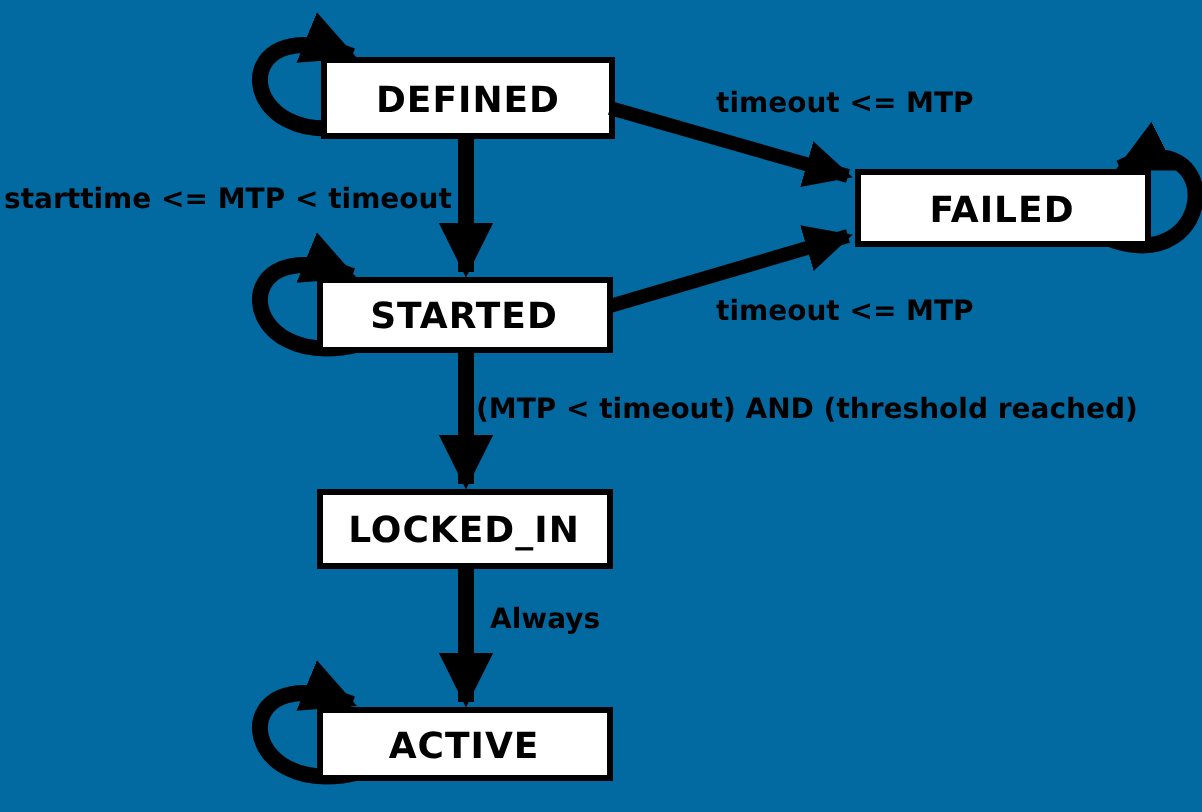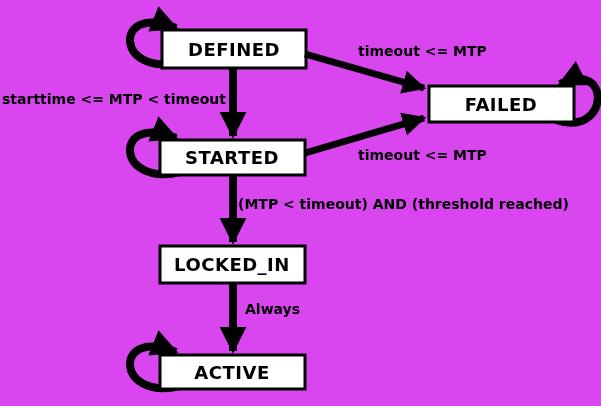--- a/index.html
+++ b/index.html
@@ -4,21 +4,21 @@
 <style>
   html, body {
     margin: 0;
     padding: 0;
     background: #ffffff;
   }
   .canvas {
     position: relative;
     width: 601px;
     height: 406px;
-    background: #d946ef;
+    background: #0369a1;
     overflow: hidden;
     font-family: "DejaVu Sans", "Liberation Sans", sans-serif;
   }
   svg { display: block; }
   .edge {
     fill: none;
     stroke: #000000;
     stroke-width: 8;
   }
   .edge.diag { stroke-width: 7; }

